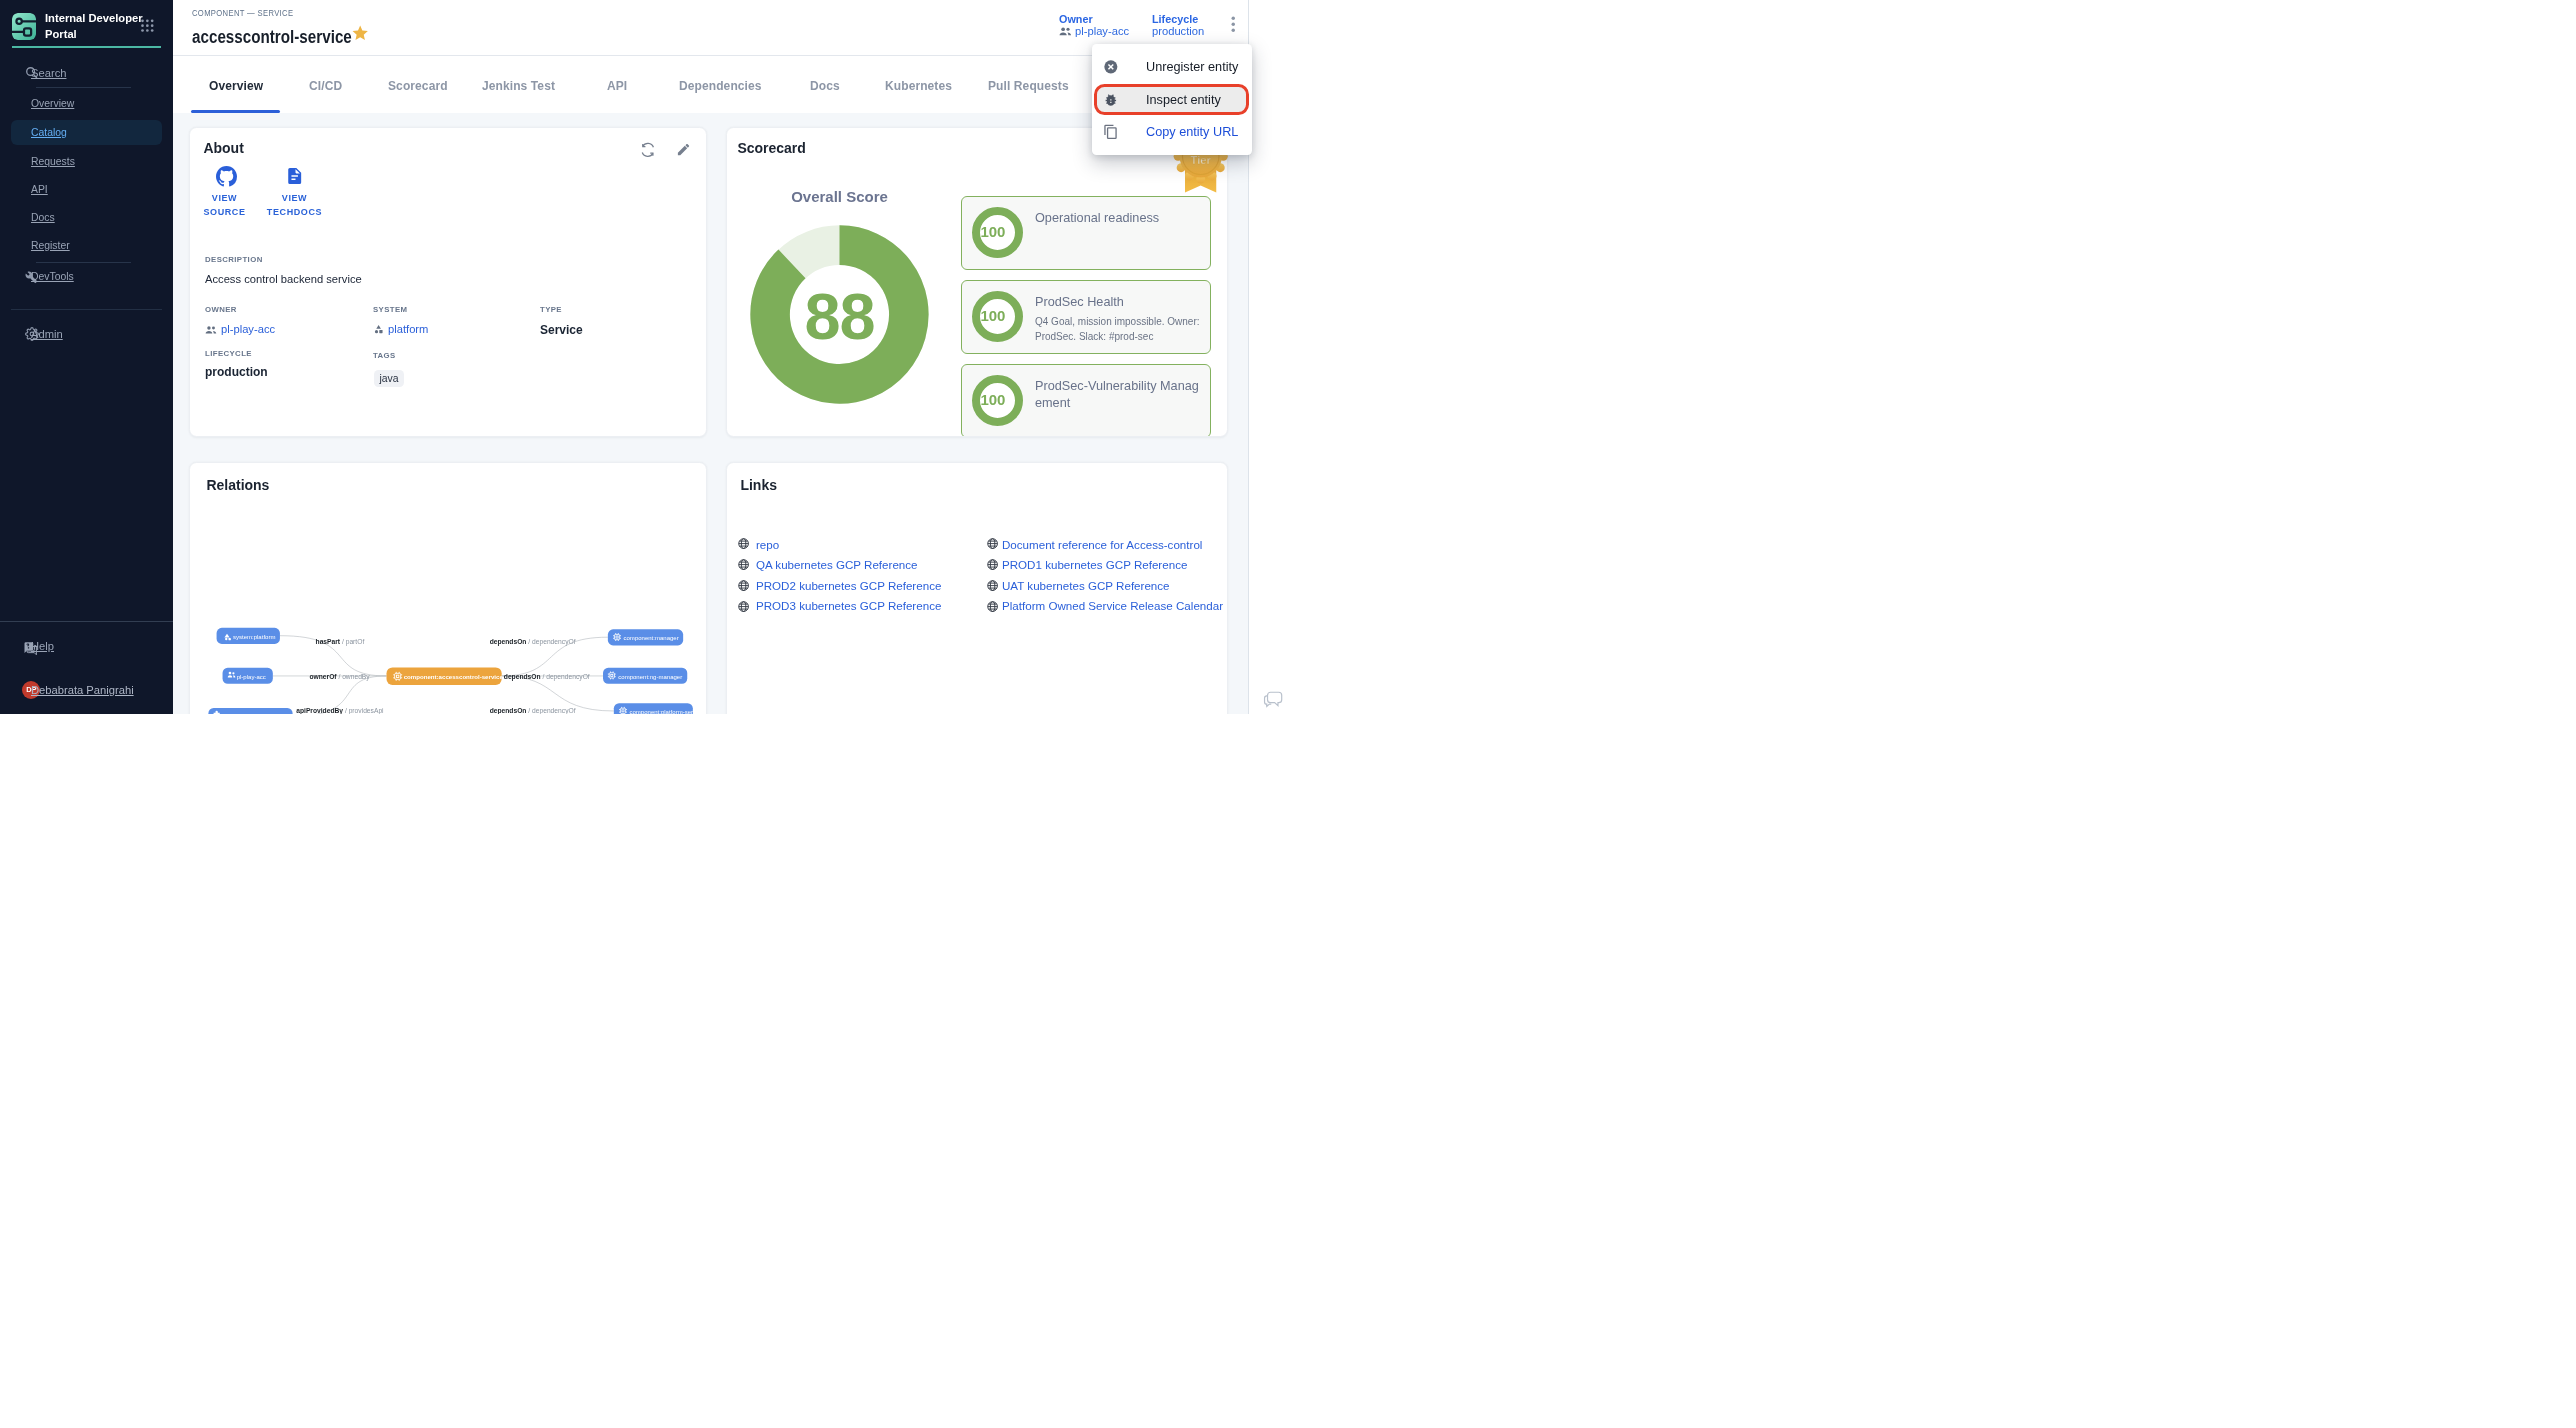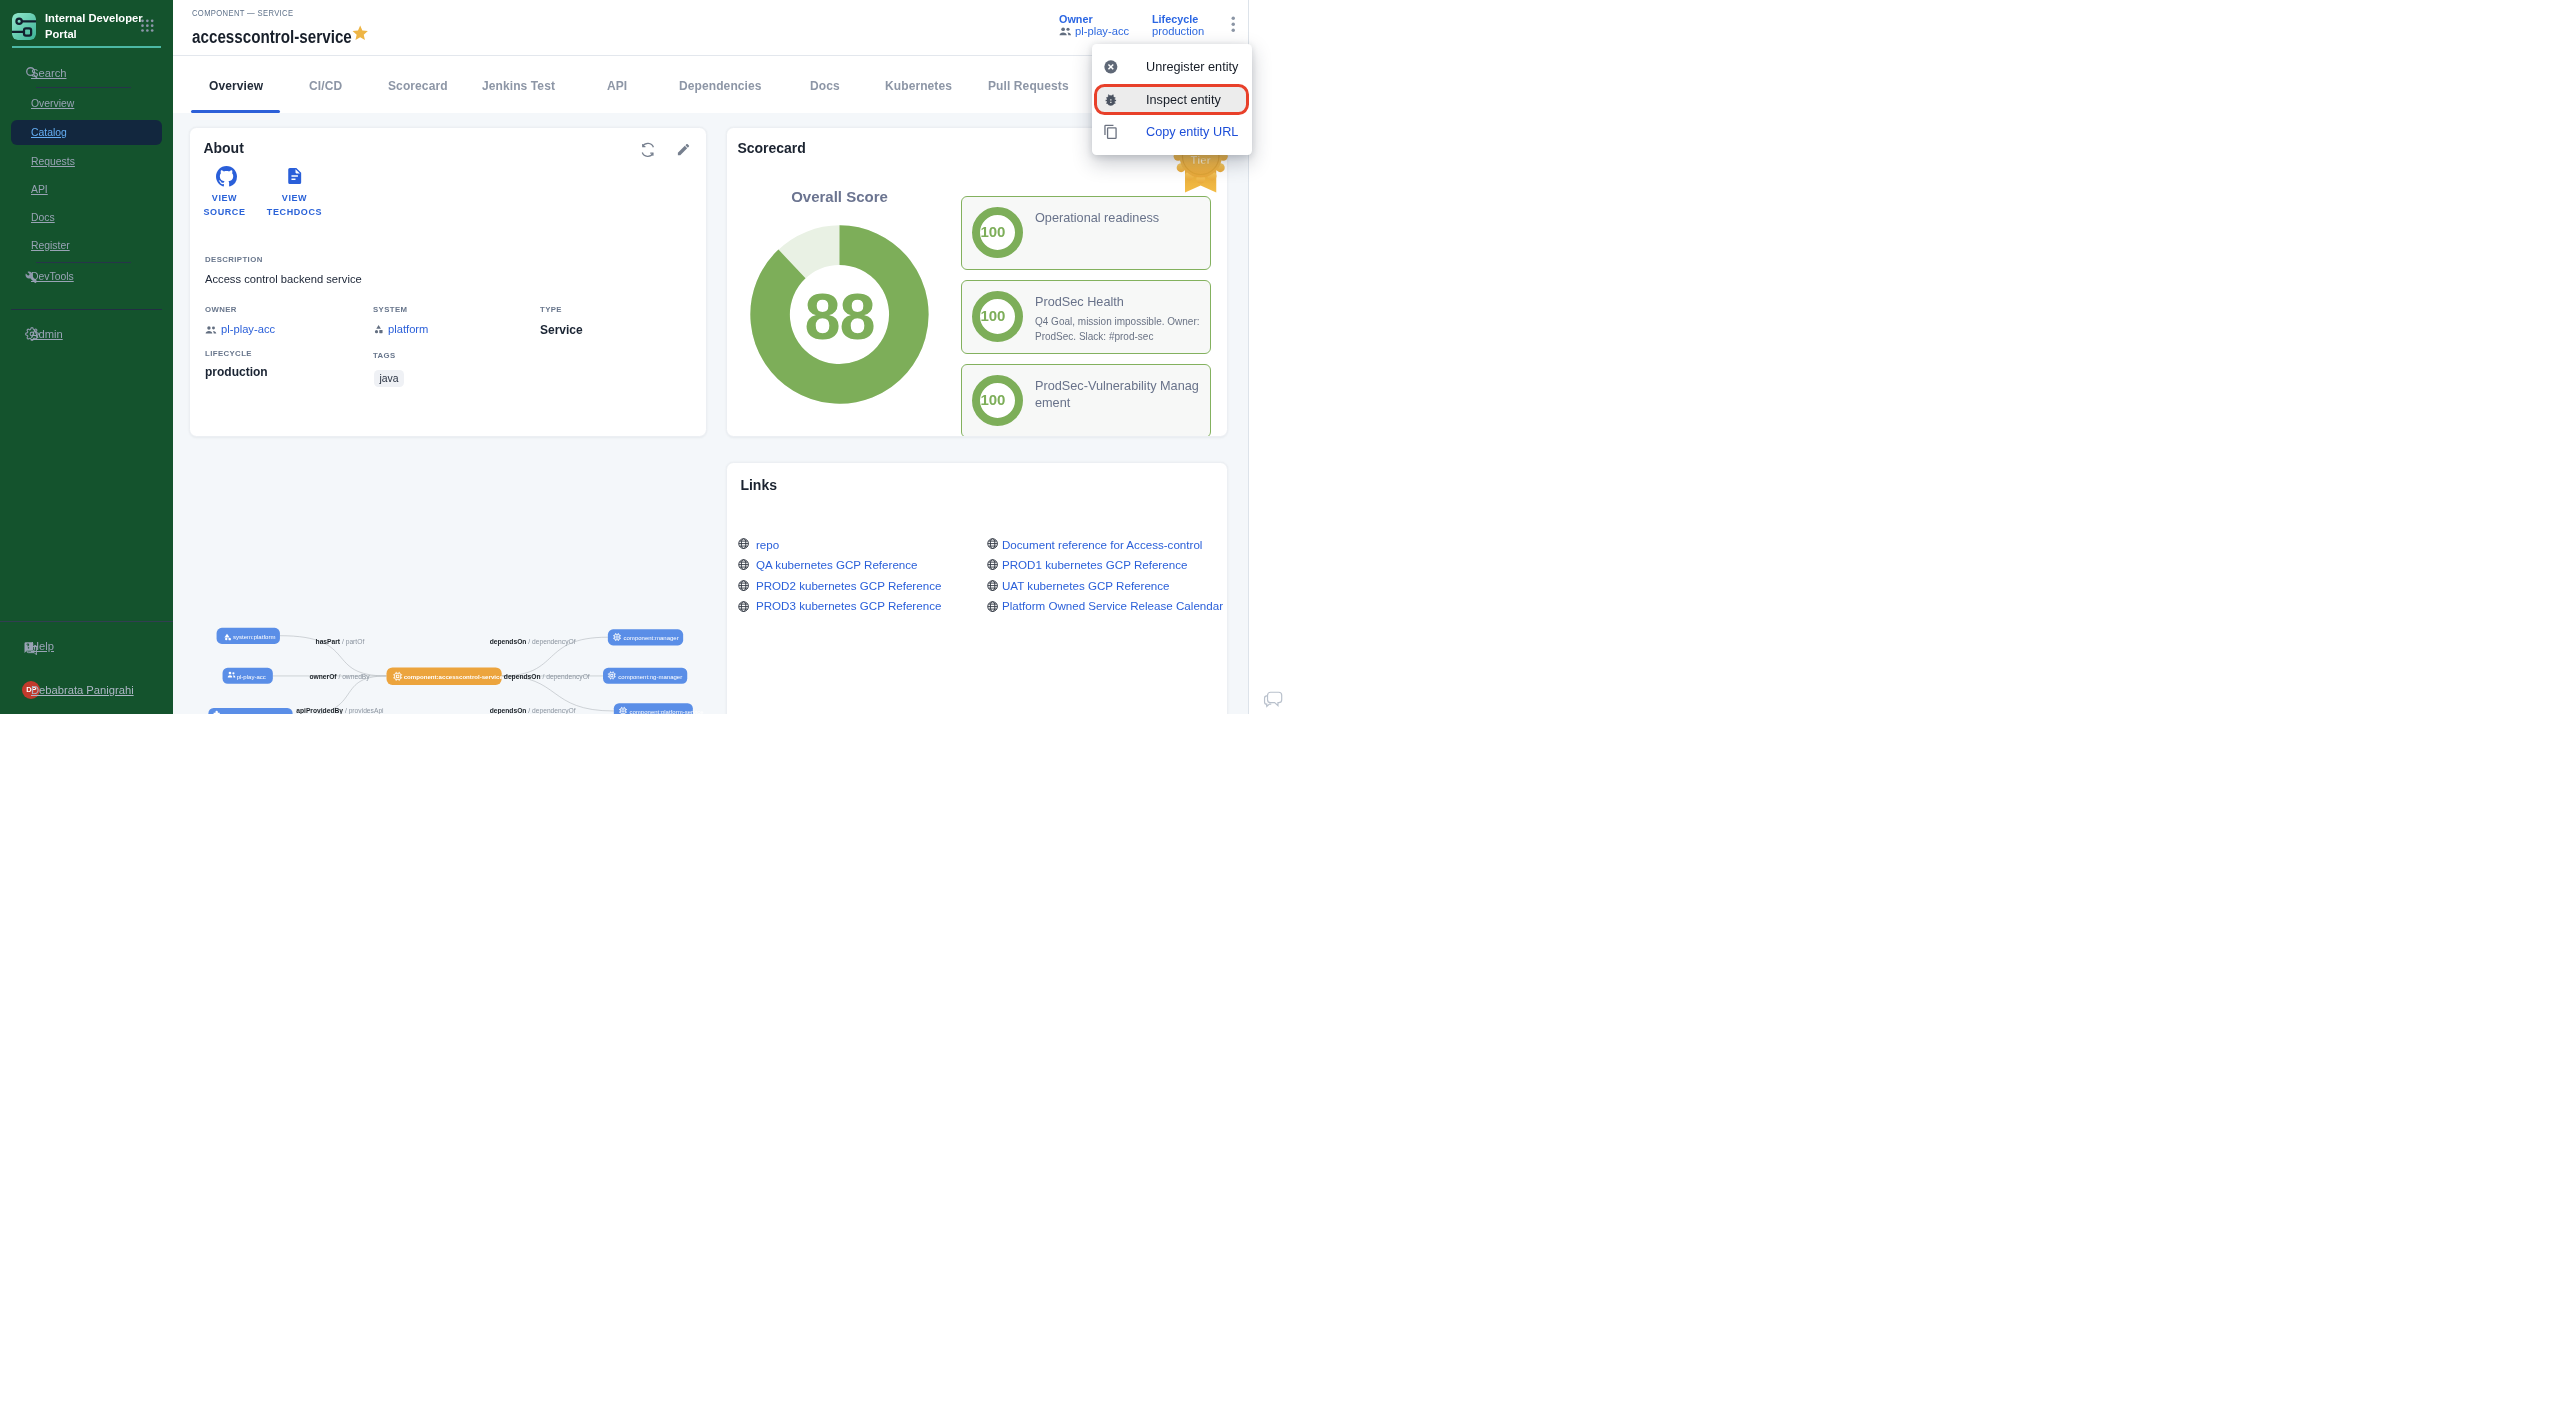--- a/index.html
+++ b/index.html
@@ -1,20 +1,20 @@
 <!DOCTYPE html>
 <html style="font-size:12px"><head>
 <meta charset="utf-8">
 <style>
 * { margin:0; padding:0; box-sizing:border-box; }
 html,body { width:1288px; height:714px; overflow:hidden; }
 body { font-family:"Liberation Sans", sans-serif; background:#fff; position:relative; }
 .abs { position:absolute; }
 
-#sidebar { position:absolute; left:0; top:0; width:173px; height:714px; background:#14532d; z-index:30; }
+#sidebar { position:absolute; left:0; top:0; width:173px; height:714px; background:#0f172a; z-index:30; }
 #sidebar .item { position:absolute; left:31px; font-size:10.4px; color:#99a3b5;text-decoration:underline; }
 #logo { position:absolute; left:12px; top:13.4px; width:24px; height:27px; border-radius:6px; }
 #apptitle { position:absolute; left:45px; top:11.2px; width:112px; font-size:11.2px; font-weight:bold; color:#fff; line-height:1.4; }
 #tealline { position:absolute; left:12px; top:46px; width:149px; height:1.5px; background:#4cb8a4; }
 .sdiv { position:absolute; height:0.7px; background:#27344a; }
 
 #main { position:absolute; left:173px; top:0; width:1085px; height:714px; background:#f4f7fa; }
 #header { position:absolute; left:0; top:0; width:1076px; height:113px; background:#fff; }
 #hdivider { position:absolute; left:0; top:55px; width:1076px; height:0.7px; background:#e3e7ed; }
 #gutter { position:absolute; left:1248px; top:0; width:40px; height:714px; background:#fff; border-left:0.7px solid #dde3ea; z-index:5; }
@@ -188,20 +188,23 @@
         <div class="ring">100</div>
         <div class="sbt" style="top:13.4px">ProdSec Health</div>
       <div class="sbd">Q4 Goal, mission impossible. Owner:<br>ProdSec. Slack: #prod-sec</div>
       </div>
     <div class="scorebox" style="top:236px">
         <div class="ring">100</div>
         <div class="sbt" style="top:13.4px;width:171px">ProdSec-Vulnerability Manag ement</div>
       </div>
   </div>
 
+  <div class="card" style="left:16px;top:462px;width:518px;height:298px">
+    <div class="abs cardtitle" style="left:16.4px;top:14px">Relations</div>
+  </div>
 
   <div class="card" style="left:553px;top:462px;width:502px;height:298px">
     <div class="abs cardtitle" style="left:13.4px;top:14px">Links</div>
     <svg class="globe" style="left:11.2px;top:75px" viewBox="0 0 15 15" width="11.2" height="11.2">
         <use href="#gl"></use>
       </svg>
       <div class="linkrow" style="left:29px;top:75px">repo</div>
     <svg class="globe" style="left:11.2px;top:96px" viewBox="0 0 15 15" width="11.2" height="11.2">
         <use href="#gl"></use>
       </svg>

